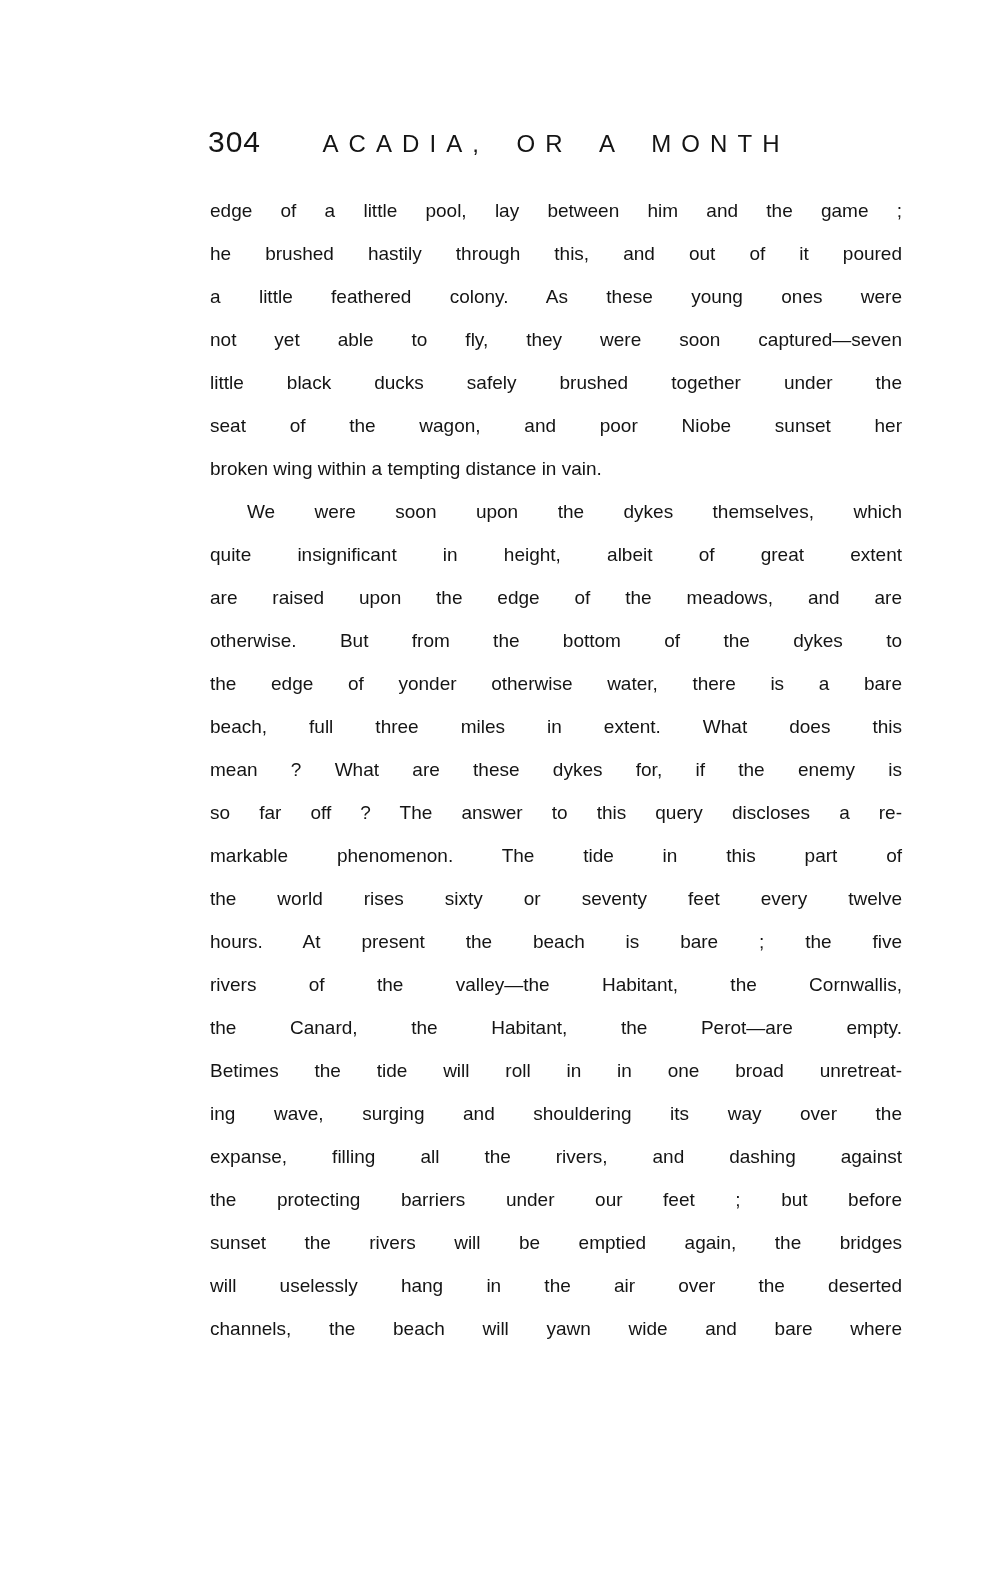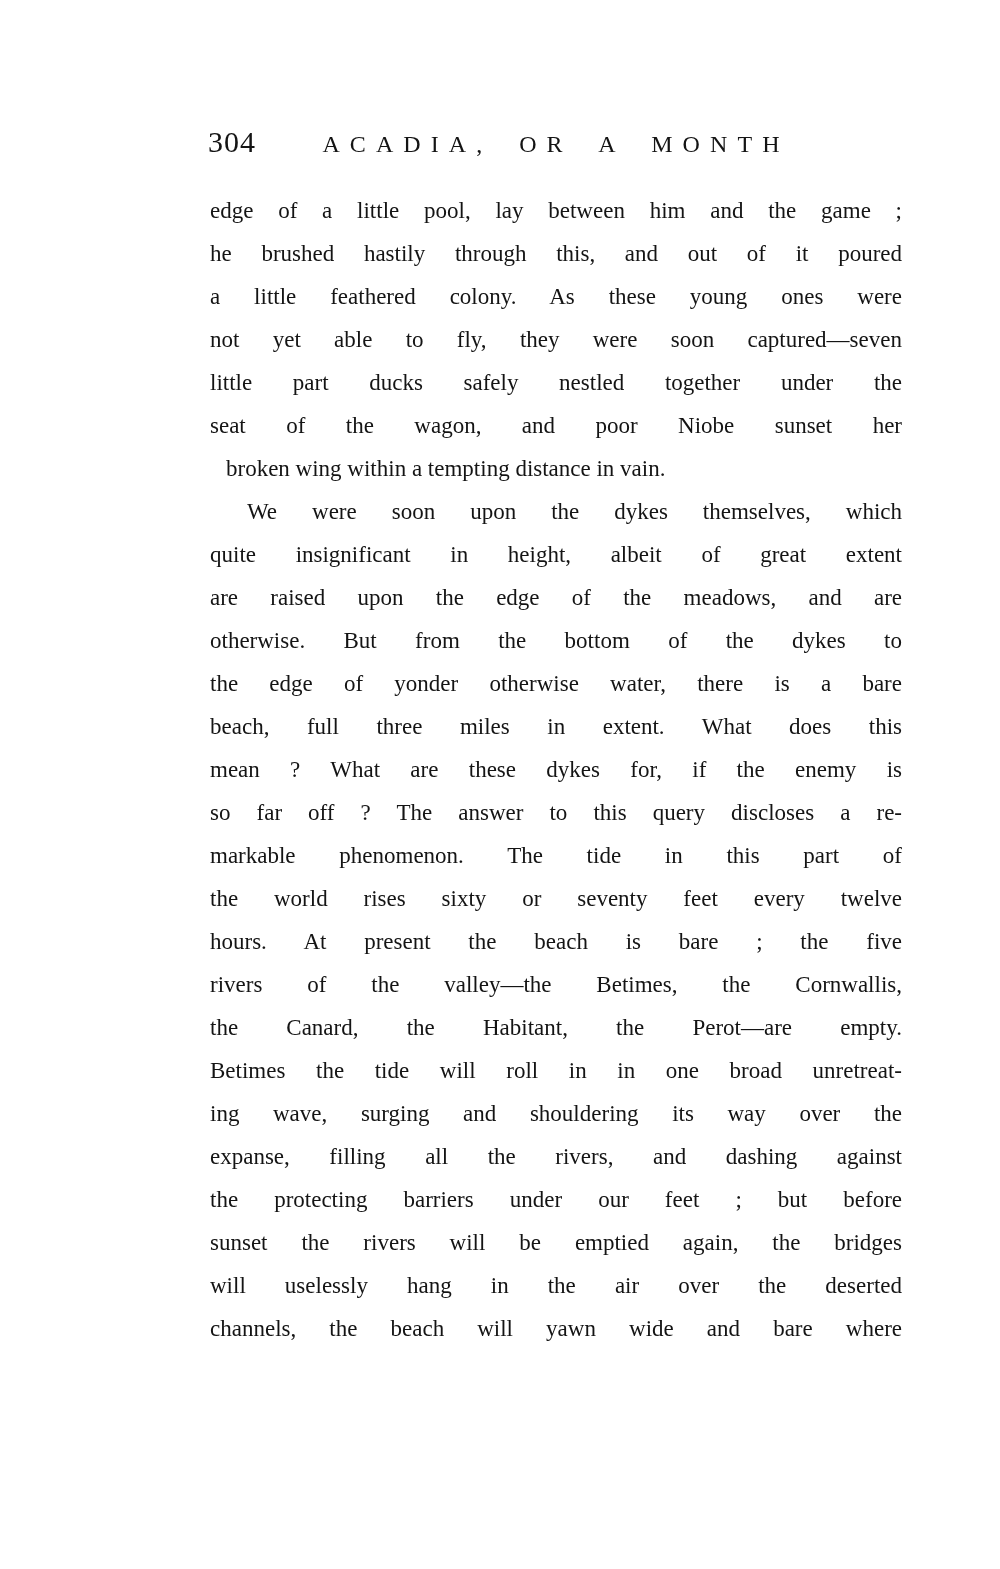--- a/index.html
+++ b/index.html
@@ -5,21 +5,21 @@
   html, body {
     margin: 0;
     padding: 0;
     background: #ffffff;
   }
   .page {
     position: relative;
     width: 1000px;
     height: 1569px;
     background: #ffffff;
-    font-family: Liberation Serif, serif;
+    font-family: Liberation Sans, sans-serif;
     color: #141414;
     overflow: hidden;
   }
   .running-header {
     position: absolute;
     left: 210px;
     top: 124px;
     width: 692px;
     height: 40px;
   }
@@ -41,63 +41,62 @@
     word-spacing: 0.45em;
     white-space: nowrap;
   }
   .body-text {
     position: absolute;
     left: 210px;
     top: 189px;
     width: 692px;
   }
   .line {
-    font-size: 23px;
+    font-size: 19px;
     line-height: 43px;
     height: 43px;
     text-align: justify;
     text-align-last: justify;
     white-space: normal;
   }
   .line.para-end {
     text-align-last: left;
-    margin-left: 16px;
   }
   .line.indent {
     text-indent: 37px;
   }
 </style>
 </head>
 <body>
 
 <div class="page">
   <div class="running-header">
     <span class="pagenum">304</span>
     <span class="head-title">ACADIA, OR A MONTH</span>
   </div>
   <div class="body-text" id="body-text">
       <div class="line">edge of a little pool, lay between him and the game ;</div>
       <div class="line">he brushed hastily through this, and out of it poured</div>
       <div class="line">a little feathered colony. As these young ones were</div>
       <div class="line">not yet able to fly, they were soon captured—seven</div>
-      <div class="line">little part ducks safely nestled together under the</div>
+      <div class="line">little black ducks safely brushed together under the</div>
       <div class="line">seat of the wagon, and poor Niobe sunset her</div>
       <div class="line para-end">broken wing within a tempting distance in vain.</div>
       <div class="line indent">We were soon upon the dykes themselves, which</div>
       <div class="line">quite insignificant in height, albeit of great extent</div>
       <div class="line">are raised upon the edge of the meadows, and are</div>
       <div class="line">otherwise. But from the bottom of the dykes to</div>
       <div class="line">the edge of yonder otherwise water, there is a bare</div>
       <div class="line">beach, full three miles in extent. What does this</div>
       <div class="line">mean ? What are these dykes for, if the enemy is</div>
       <div class="line">so far off ? The answer to this query discloses a re-</div>
       <div class="line">markable phenomenon. The tide in this part of</div>
       <div class="line">the world rises sixty or seventy feet every twelve</div>
       <div class="line">hours. At present the beach is bare ; the five</div>
-      <div class="line">rivers of the valley—the Betimes, the Cornwallis,</div>
+      <div class="line">rivers of the valley—the Habitant, the Cornwallis,</div>
       <div class="line">the Canard, the Habitant, the Perot—are empty.</div>
       <div class="line">Betimes the tide will roll in in one broad unretreat-</div>
       <div class="line">ing wave, surging and shouldering its way over the</div>
       <div class="line">expanse, filling all the rivers, and dashing against</div>
       <div class="line">the protecting barriers under our feet ; but before</div>
       <div class="line">sunset the rivers will be emptied again, the bridges</div>
       <div class="line">will uselessly hang in the air over the deserted</div>
       <div class="line">channels, the beach will yawn wide and bare where</div>
     </div>
 </div>

